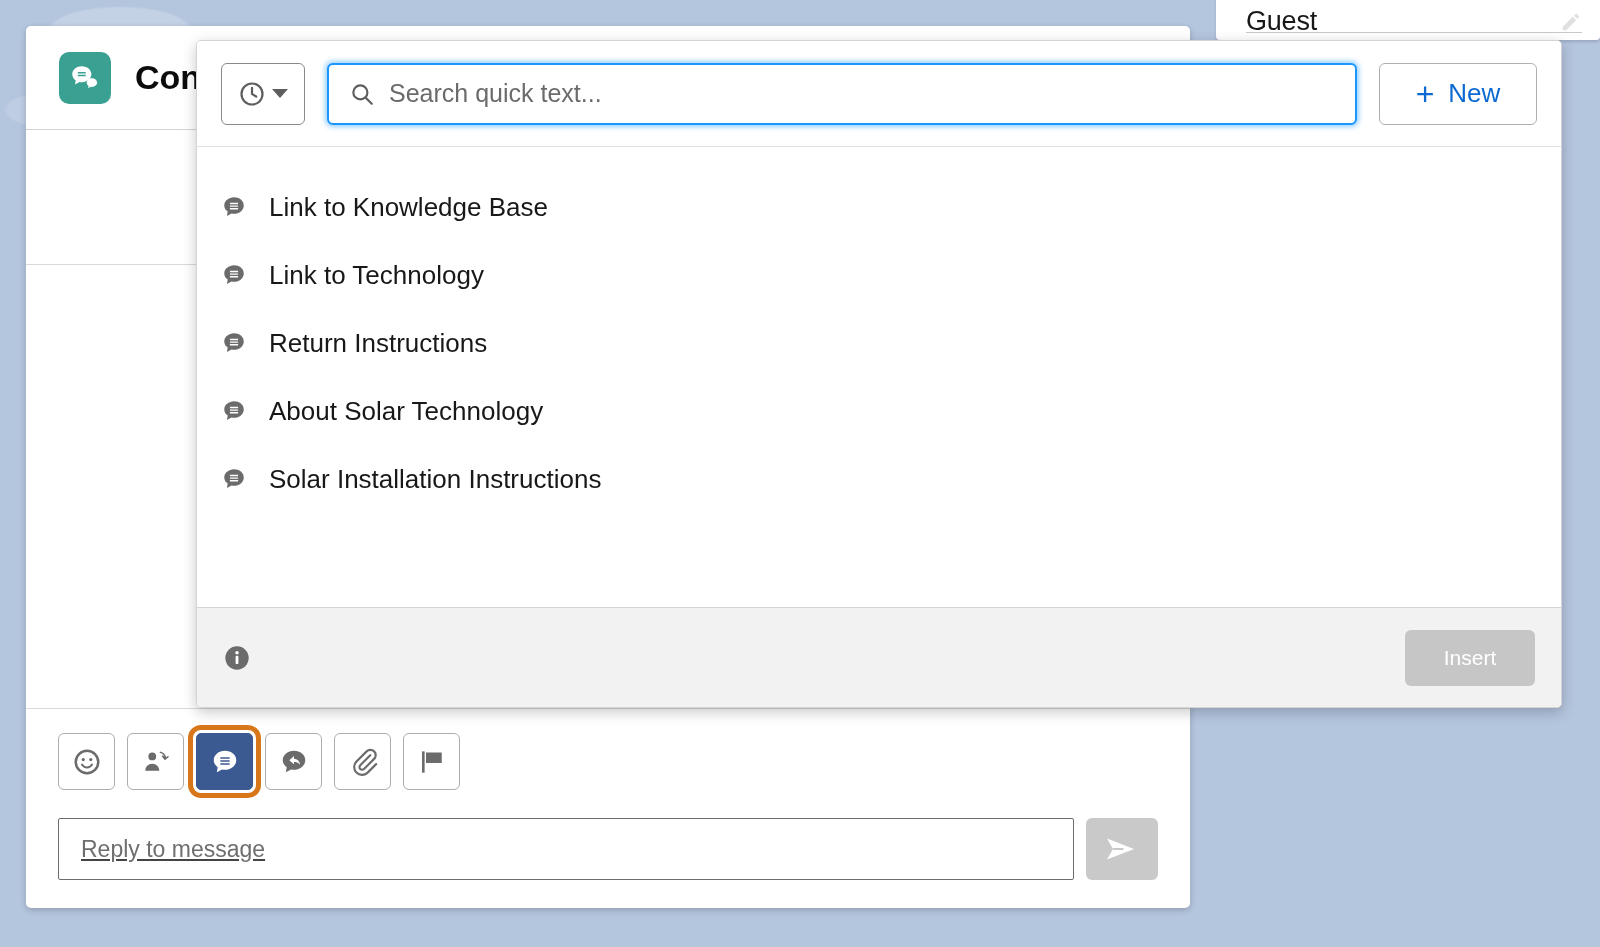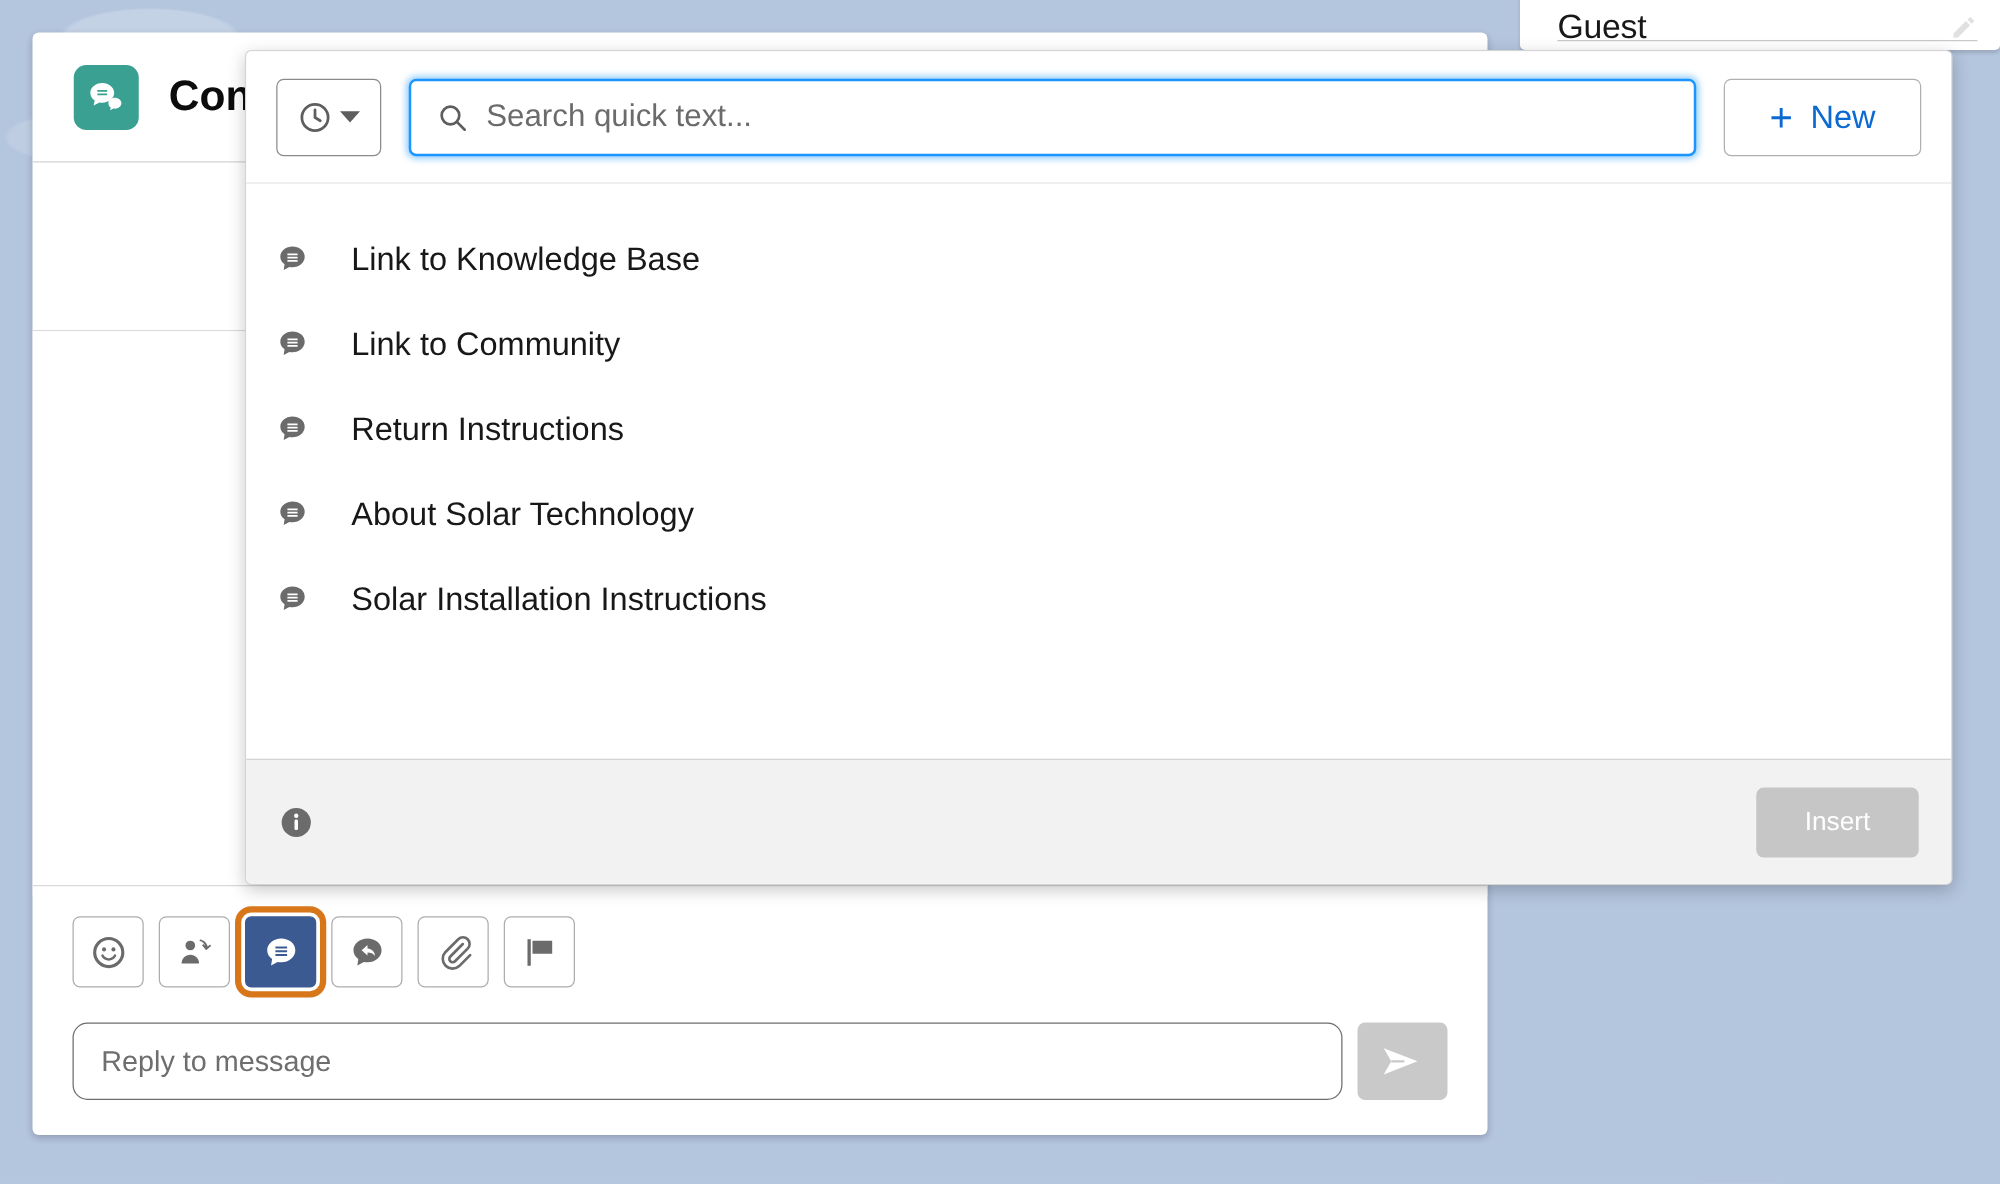--- a/index.html
+++ b/index.html
@@ -123,26 +123,27 @@
     outline-offset: 3px;
     border-radius: 5px;
   }
   .tool-btn svg { width: 30px; height: 30px; }
 
   .reply-row { display: flex; align-items: center; gap: 12px; }
   .reply-input {
     flex: 1;
     height: 62px;
     border: 1px solid #6d6d6d;
-    border-radius: 12px;
+    border-radius: 2px;
     padding: 6px 22px;
     font-size: 23px;
     color: #444;
     font-family: "Liberation Sans", sans-serif;
     background: #fff;
+    text-decoration: underline;
   }
   .reply-input::placeholder { color: #6e6e6e; }
   .send-btn {
     width: 72px; height: 62px;
     background: #c9c9c9;
     border: none;
     border-radius: 6px;
     display: flex; align-items: center; justify-content: center;
     cursor: default;
   }
@@ -223,21 +224,21 @@
   .plus-ic { font-size: 32px; line-height: 1; font-weight: 400; }
 
   .pop-list {
     flex: 1;
     padding: 26px 0 0 0;
     overflow-y: auto;
     background: #fff;
   }
   .qt-item {
     display: flex; align-items: center;
-    gap: 34px;
+    gap: 22px;
     height: 68px;
     padding-left: 24px;
     cursor: pointer;
   }
   .qt-item svg { width: 26px; height: 26px; flex: none; }
   .qt-label { font-size: 26px; color: #181818; white-space: nowrap; }
 
   .pop-foot {
     height: 100px;
     background: #f2f2f2;
@@ -392,21 +393,21 @@
           <path d="M11 10.8h10v1.8H11zM11 14h10v1.8H11zM11 17.2h10V19H11z" fill="#ffffff"></path>
         </svg>
         <span class="qt-label">Link to Knowledge Base</span>
       </div>
 
       <div class="qt-item">
         <svg viewBox="0 0 32 32">
           <path d="M16 4C9.4 4 4 8.5 4 14c0 3 1.6 5.7 4.2 7.5L7.3 27l5.6-3c1 .2 2 .3 3.1.3 6.6 0 12-4.5 12-10.3S22.6 4 16 4z" fill="#6b6b6b"></path>
           <path d="M11 10.8h10v1.8H11zM11 14h10v1.8H11zM11 17.2h10V19H11z" fill="#ffffff"></path>
         </svg>
-        <span class="qt-label">Link to Community</span>
+        <span class="qt-label">Link to Technology</span>
       </div>
 
       <div class="qt-item">
         <svg viewBox="0 0 32 32">
           <path d="M16 4C9.4 4 4 8.5 4 14c0 3 1.6 5.7 4.2 7.5L7.3 27l5.6-3c1 .2 2 .3 3.1.3 6.6 0 12-4.5 12-10.3S22.6 4 16 4z" fill="#6b6b6b"></path>
           <path d="M11 10.8h10v1.8H11zM11 14h10v1.8H11zM11 17.2h10V19H11z" fill="#ffffff"></path>
         </svg>
         <span class="qt-label">Return Instructions</span>
       </div>
 

